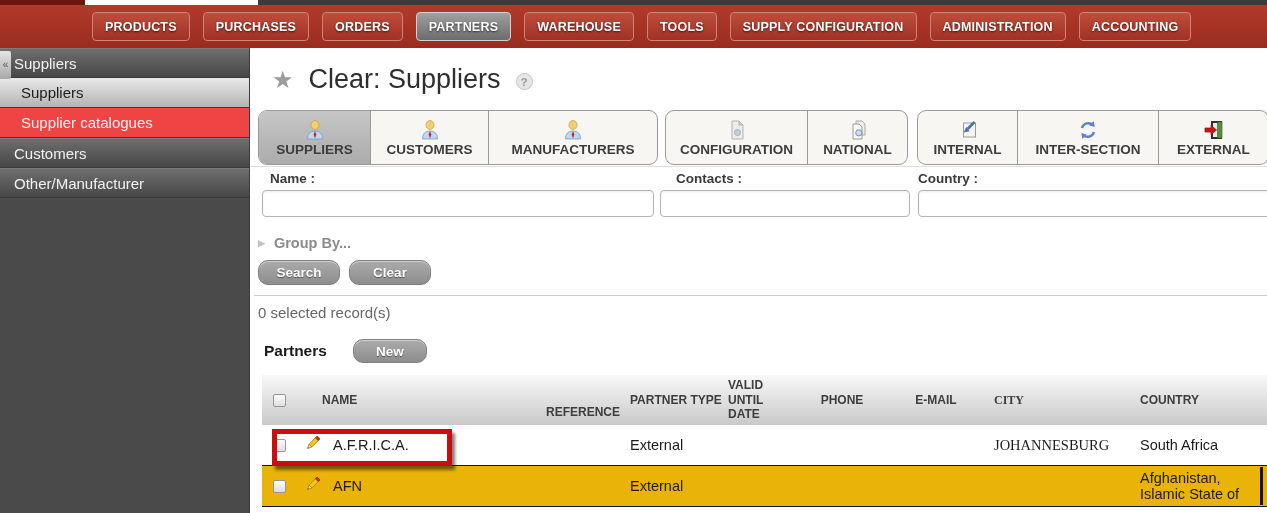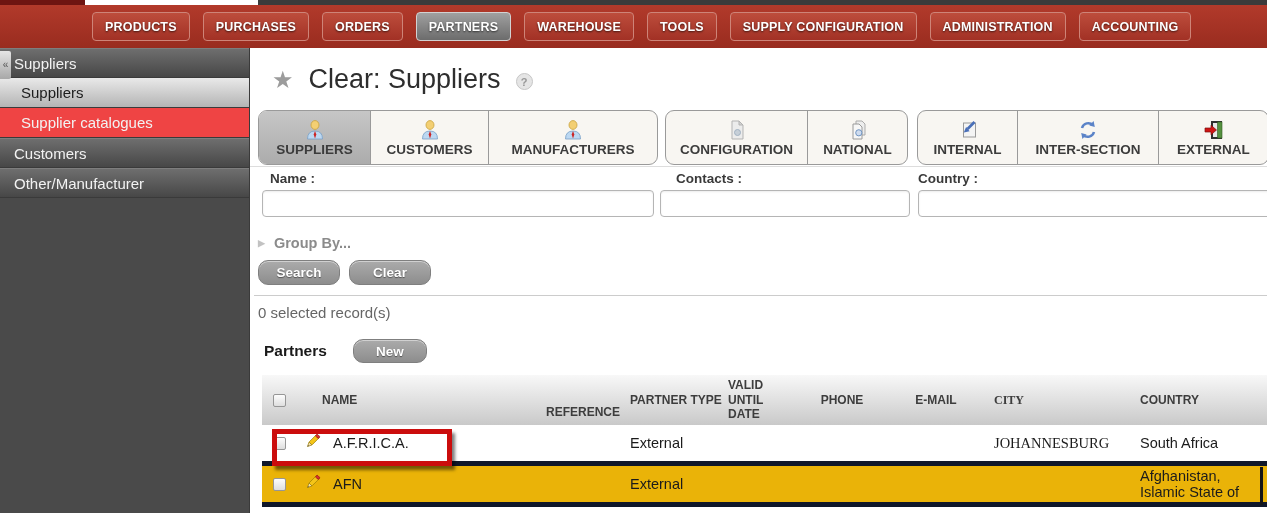--- a/index.html
+++ b/index.html
@@ -83,21 +83,21 @@
   .partners-header { position:absolute; top:291px; left:14px; display:flex; align-items:center; gap:26px; }
   .partners-title { font-weight:bold; font-size:15.5px; color:#1a1a1a; }
   .new-btn { min-width:74px; height:24px; }
 
   
   .partners-table { position:absolute; top:327px; left:12px; right:0; }
   .thead { display:flex; align-items:center; height:50px;
     background:linear-gradient(#f8f8f8,#c9c9c9); font-size:12px; font-weight:bold; color:#3d3d3d;
     line-height:1.2; }
   .trow { display:flex; align-items:center; height:41px; font-size:14.5px; color:#1b1b1b;
-    border-bottom:5px solid #0f172a; background:#fff; cursor:pointer; line-height:1.12; }
+    border-bottom:1px solid #0f172a; background:#fff; cursor:pointer; line-height:1.12; }
   .trow.alt { background:#eab308; }
   .c-check { width:34px; display:flex; justify-content:center; }
   .c-name { width:226px; padding-left:8px; display:flex; align-items:center; gap:12px; }
   .thead .c-name { padding-left:26px; }
   .c-ref { width:100px; text-align:right; padding-right:2px;margin-top:24px; }
   .c-ptype { width:100px; padding-left:8px; }
   .c-valid { width:72px; padding-left:6px; }
   .c-phone { width:96px; text-align:center; }
   .c-email { width:92px; text-align:center; }
   .c-city { width:150px; padding-left:12px;font-family:Liberation Serif, serif; }

